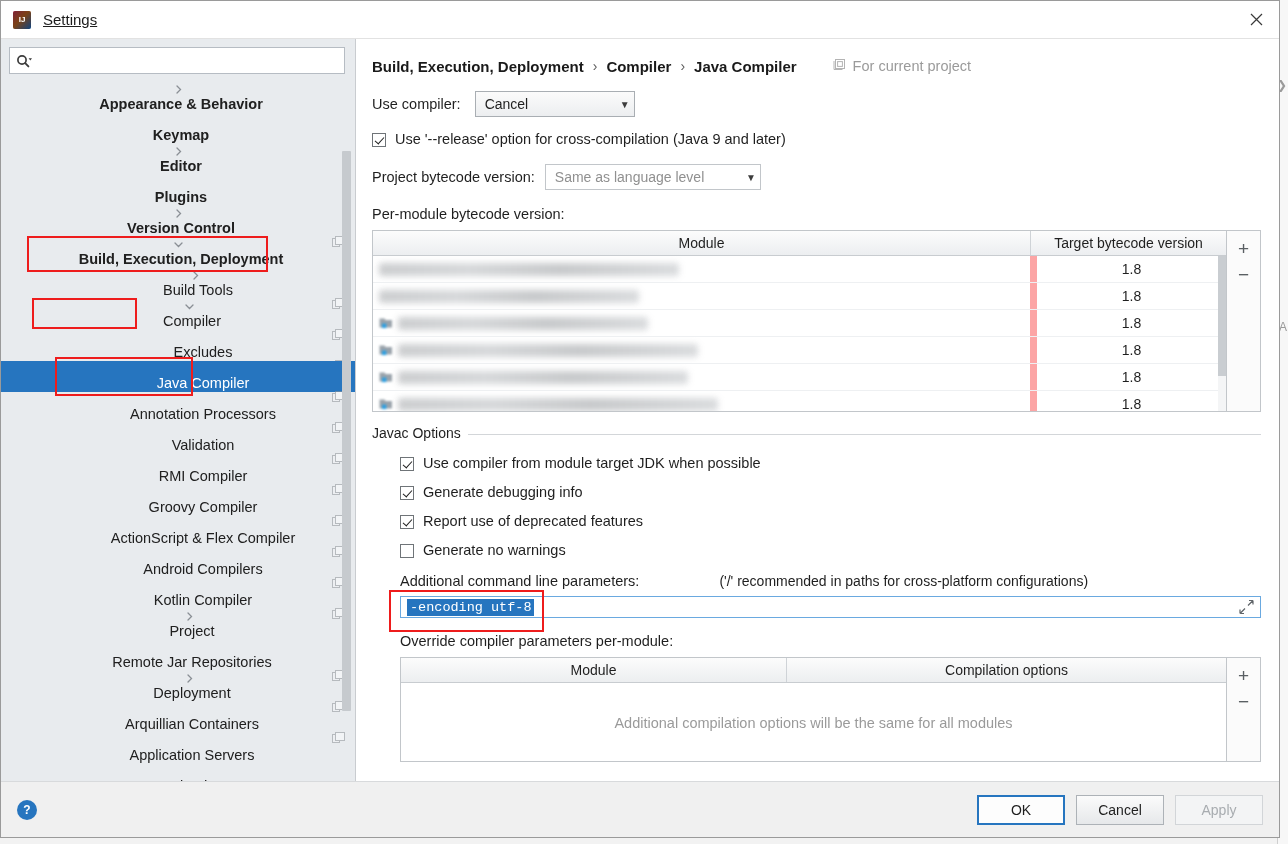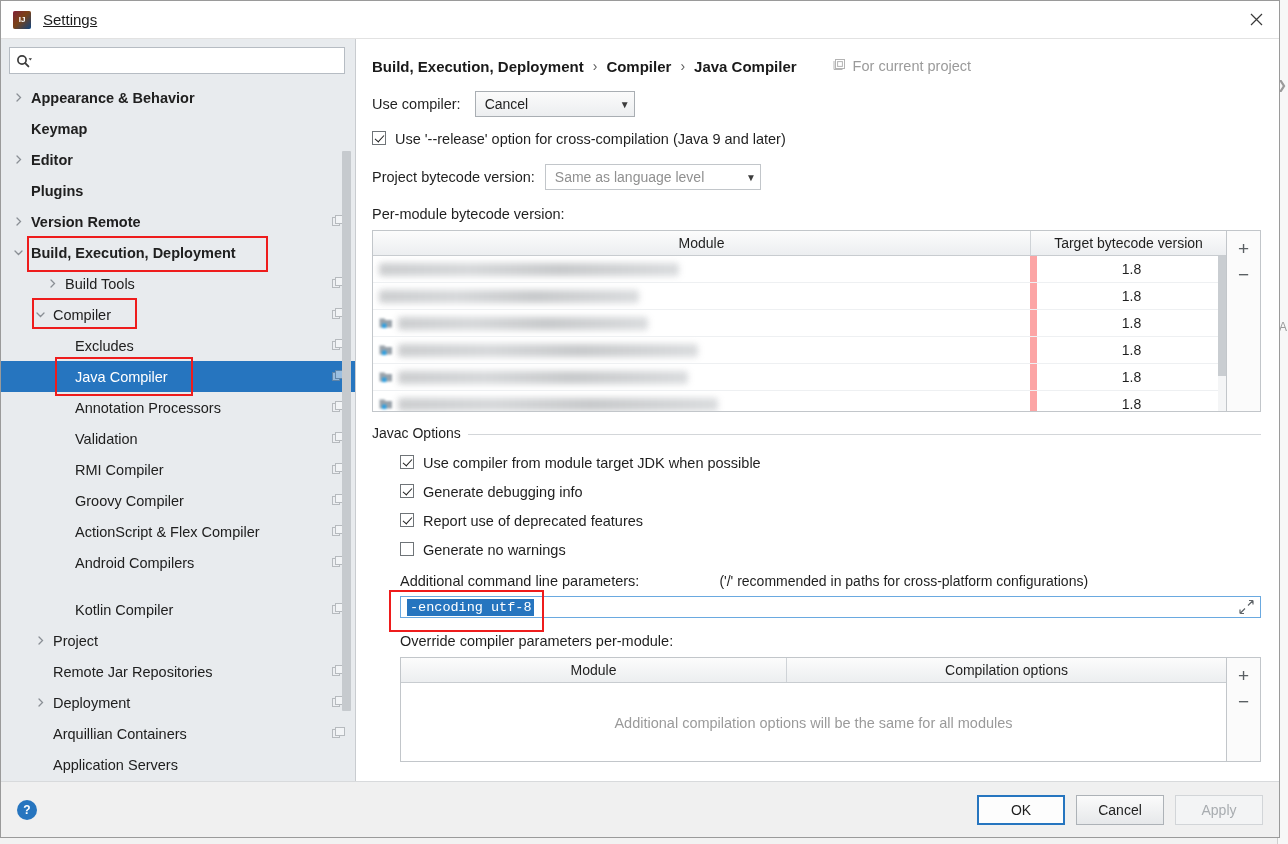--- a/index.html
+++ b/index.html
@@ -43,21 +43,21 @@
   #sidebar{width:354px;min-width:354px;background:#e8ebee;display:flex;flex-direction:column;
      border-right:1px solid #c9ccd0;position:relative;}
   #search-wrap{padding:8px 10px 6px 8px;}
   #search-box{height:27px;background:#fff;border:1px solid #b6bcc3;display:flex;align-items:center;
      padding:0 6px;box-sizing:border-box;}
   #search-icon-wrap{display:flex;align-items:center;color:#3c3c3c;}
   #search-input{border:0;outline:none;flex:1;font-size:13px;font-family:"Liberation Sans",sans-serif;
      background:transparent;margin-left:4px;color:#1f1f1f;}
   #tree{flex:1;overflow:hidden;position:relative;padding-top:2px;}
   .tree-row{height:31px;display:flex;align-items:center;position:relative;cursor:pointer;
-     padding-right:10px;box-sizing:border-box;}
+     padding-right:10px;box-sizing:border-box;flex-direction:column;}
   .tree-row.selected{background:#2675bf;}
   .tree-row.selected .tree-label{color:#ffffff;}
   .arrow{width:14px;height:14px;flex:0 0 auto;display:flex;align-items:center;justify-content:center;
      color:#8a8f95;font-size:11px;line-height:1;}
   .arrow.none{visibility:hidden;}
   .tree-label{font-size:14.5px;color:#202020;white-space:nowrap;}
   .tree-label.bold{font-weight:bold;}
   .copy-icon{margin-left:auto;width:13px;height:13px;flex:0 0 auto;opacity:.55;}
   .copy-icon.hide{visibility:hidden;}
   
@@ -75,21 +75,21 @@
   .row{display:flex;align-items:center;}
   #use-compiler-row{margin-top:12px;}
   .field-label{font-size:14.5px;color:#1f1f1f;}
   .combo{height:26px;border:1px solid #a9aeb3;background:linear-gradient(#fbfbfb,#eceef0);
      display:inline-flex;align-items:center;padding:0 4px 0 9px;box-sizing:border-box;cursor:pointer;
      font-size:14px;color:#1f1f1f;}
   .combo .caret{margin-left:auto;padding-left:12px;color:#3c3c3c;font-size:10px;}
   #use-compiler-combo{width:160px;margin-left:14px;}
   #bytecode-combo{width:216px;margin-left:10px;background:#fff;border:1px solid #c2c6ca;color:#909090;}
 
-  .chk-row{display:flex;align-items:flex-start;cursor:pointer;}
+  .chk-row{display:flex;align-items:flex-end;cursor:pointer;}
   .chk{width:14px;height:14px;border:1px solid #6f7478;background:#fff;box-sizing:border-box;
      position:relative;flex:0 0 auto;}
   .chk.checked:after{content:"";position:absolute;left:3.5px;top:0.5px;width:4px;height:8px;
      border:solid #1f1f1f;border-width:0 1.6px 1.6px 0;transform:rotate(42deg);}
   .chk-label{margin-left:9px;font-size:14.5px;color:#1f1f1f;}
 
   #release-row{margin-top:14px;}
   #bytecode-row{margin-top:17px;}
   #permodule-label{margin-top:16px;font-size:14.5px;}
 
@@ -241,21 +241,21 @@
                 <rect x="0.5" y="2.5" width="7" height="8" stroke="#8e9398" stroke-width="1" fill="#f2f4f6"></rect>
                 <rect x="3.5" y="0.5" width="9" height="8" stroke="#8e9398" stroke-width="1" fill="#fbfcfd"></rect>
               </svg></span>
           </div>
           <div class="tree-row" style="padding-left: 10px;">
             <span class="arrow">
               <svg width="11" height="11" viewBox="0 0 11 11">
                 <path d="M4 2 L7.5 5.5 L4 9" stroke="currentColor" stroke-width="1.3" fill="none" stroke-linecap="round"></path>
               </svg>
             </span>
-            <span class="tree-label bold" style="margin-left: 6px;">Version Remote</span>
+            <span class="tree-label bold" style="margin-left: 6px;">Version Control</span>
             <span class="copy-icon"><svg width="13" height="13" viewBox="0 0 13 13" aria-hidden="true">
                 <rect x="0.5" y="2.5" width="7" height="8" stroke="#8e9398" stroke-width="1" fill="#f2f4f6"></rect>
                 <rect x="3.5" y="0.5" width="9" height="8" stroke="#8e9398" stroke-width="1" fill="#fbfcfd"></rect>
               </svg></span>
           </div>
           <div class="tree-row" style="padding-left: 10px;">
             <span class="arrow">
               <svg width="11" height="11" viewBox="0 0 11 11">
                 <path d="M2 4 L5.5 7.5 L9 4" stroke="currentColor" stroke-width="1.3" fill="none" stroke-linecap="round"></path>
               </svg>
@@ -379,21 +379,21 @@
               <svg width="11" height="11" viewBox="0 0 11 11">
                 <path d="M4 2 L7.5 5.5 L4 9" stroke="currentColor" stroke-width="1.3" fill="none" stroke-linecap="round"></path>
               </svg>
             </span>
             <span class="tree-label" style="margin-left: 6px;">Android Compilers</span>
             <span class="copy-icon"><svg width="13" height="13" viewBox="0 0 13 13" aria-hidden="true">
                 <rect x="0.5" y="2.5" width="7" height="8" stroke="#8e9398" stroke-width="1" fill="#f2f4f6"></rect>
                 <rect x="3.5" y="0.5" width="9" height="8" stroke="#8e9398" stroke-width="1" fill="#fbfcfd"></rect>
               </svg></span>
           </div>
-          <div class="tree-row" style="padding-left: 54px; margin-top: 16px;">
+          <div class="tree-row" style="padding-left: 54px;">
             <span class="arrow none">
               <svg width="11" height="11" viewBox="0 0 11 11">
                 <path d="M4 2 L7.5 5.5 L4 9" stroke="currentColor" stroke-width="1.3" fill="none" stroke-linecap="round"></path>
               </svg>
             </span>
             <span class="tree-label" style="margin-left: 6px;">Kotlin Compiler</span>
             <span class="copy-icon"><svg width="13" height="13" viewBox="0 0 13 13" aria-hidden="true">
                 <rect x="0.5" y="2.5" width="7" height="8" stroke="#8e9398" stroke-width="1" fill="#f2f4f6"></rect>
                 <rect x="3.5" y="0.5" width="9" height="8" stroke="#8e9398" stroke-width="1" fill="#fbfcfd"></rect>
               </svg></span>

